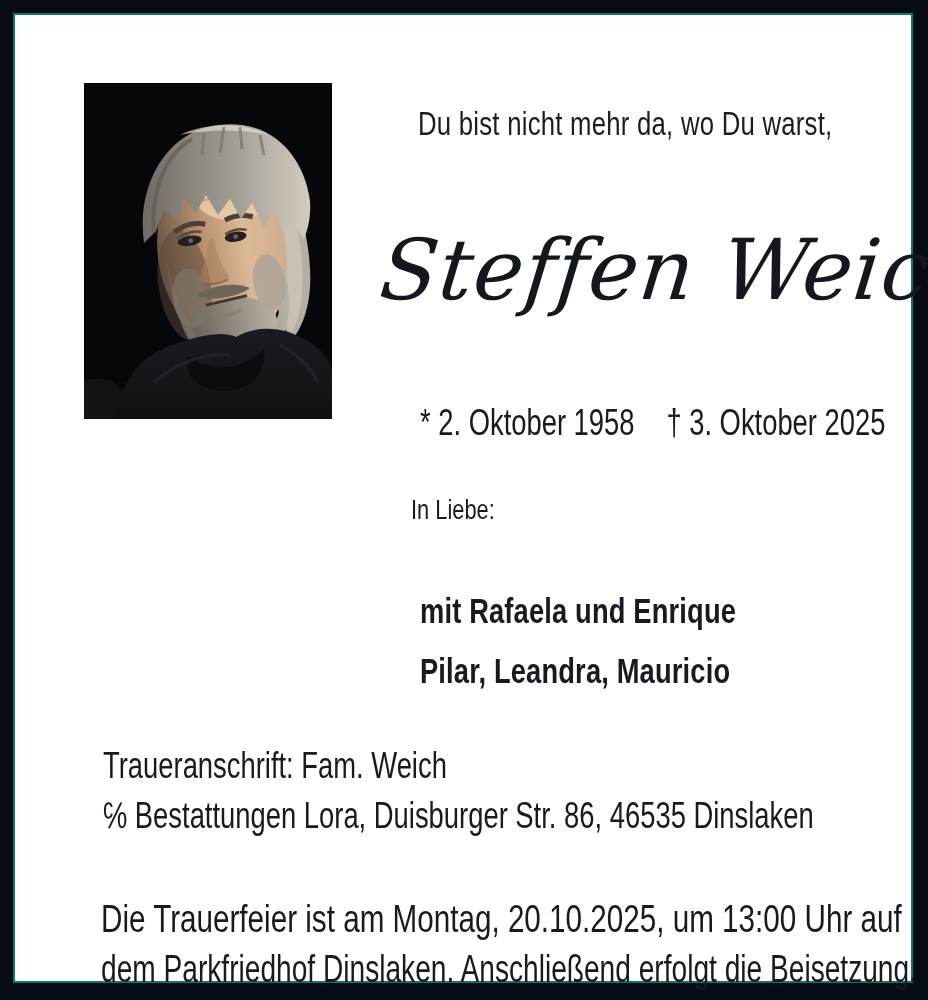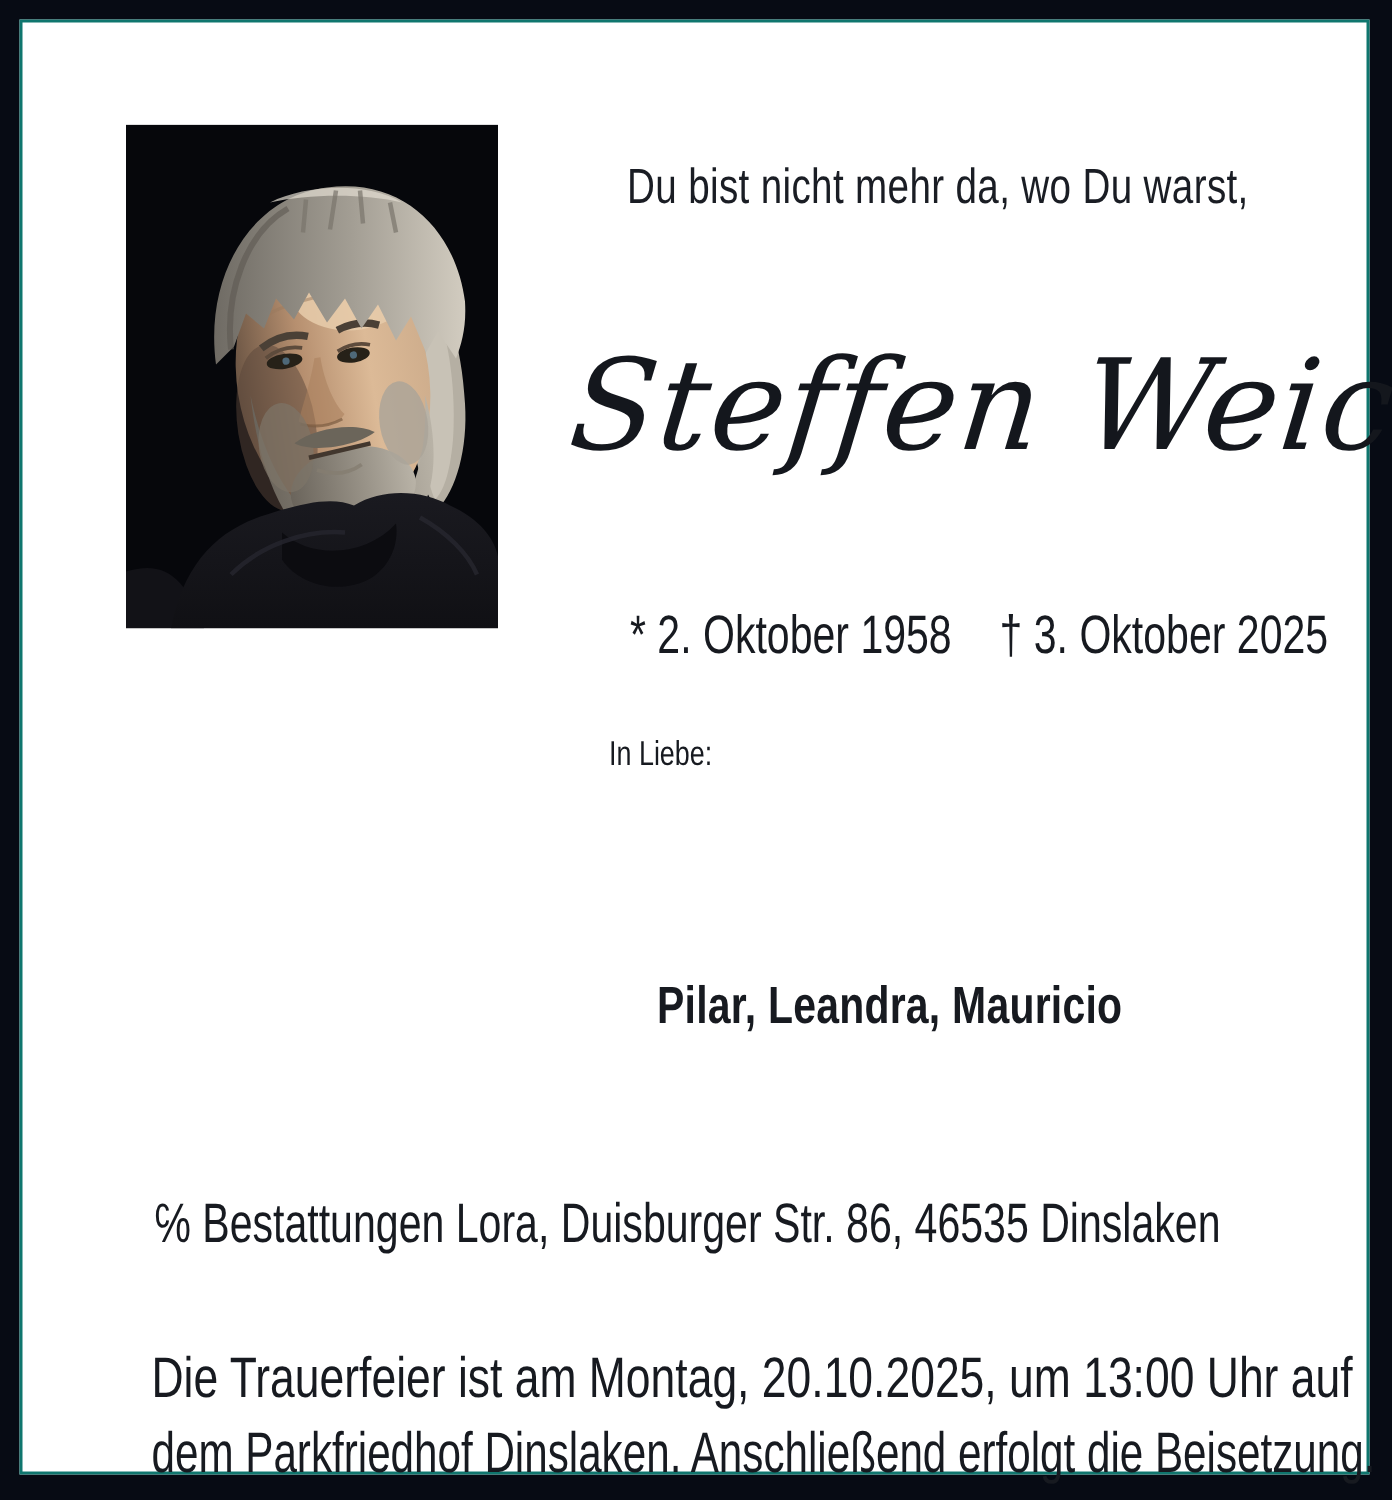--- a/index.html
+++ b/index.html
@@ -25,21 +25,21 @@
   .sx76{transform:scaleX(.76);}
   .sx74{transform:scaleX(.74);}
   .quote-line{font-size:33px;letter-spacing:.3px;color:#1a1d24;}
   .name{
     position:absolute;left:366px;top:206px;color:#14171d;
     font-family:"DejaVu Serif",serif;font-style:italic;font-size:84px;
     transform:skewX(-6deg);transform-origin:0 50%;letter-spacing:1px;white-space:pre;
   }
   .dates{font-size:36px;color:#171a20;}
   .date-spacer{display:inline-block;width:42px;}
-  .fam-intro{font-size:23px;}
+  .fam-intro{font-size:28px;}
   .fam-line{font-size:35px;font-weight:bold;letter-spacing:.2px;}
   .addr-line{font-size:37px;}
   .funeral-line{font-size:38px;}
 </style>
 </head>
 <body>
 
 <div class="paper">
 
   <div class="photo">
@@ -124,24 +124,30 @@
 
   <div class="name">Steffen Weich</div>
 
   <div class="txt dates" style="left:365px;top:354px;">
     <span class="cond sx76"><span>* 2. Oktober 1958</span><span class="date-spacer"></span><span>† 3. Oktober 2025</span></span>
   </div>
 
   <div class="txt fam-intro" style="left:365px;top:453px;">
     <span class="cond sx78">In Liebe:</span>
   </div>
-  <div class="txt fam-line" style="left:383px;top:603px;">
+  <div class="txt fam-line" style="left:365px;top:543px;">
+    <span class="cond sx78">mit Rafaela und Enrique</span>
+  </div>
+  <div class="txt fam-line" style="left:365px;top:603px;">
     <span class="cond sx78">Pilar, Leandra, Mauricio</span>
   </div>
 
+  <div class="txt addr-line" style="left:47px;top:695px;">
+    <span class="cond sx74">Traueranschrift: Fam. Weich</span>
+  </div>
   <div class="txt addr-line" style="left:47px;top:745px;">
     <span class="cond sx74">℅ Bestattungen Lora, Duisburger Str. 86, 46535 Dinslaken</span>
   </div>
 
   <div class="txt funeral-line" style="left:44px;top:847px;">
     <span class="cond sx78">Die Trauerfeier ist am Montag, 20.10.2025, um 13:00 Uhr auf</span>
   </div>
   <div class="txt funeral-line" style="left:44px;top:897px;">
     <span class="cond sx74">dem Parkfriedhof Dinslaken. Anschließend erfolgt die Beisetzung.</span>
   </div>

